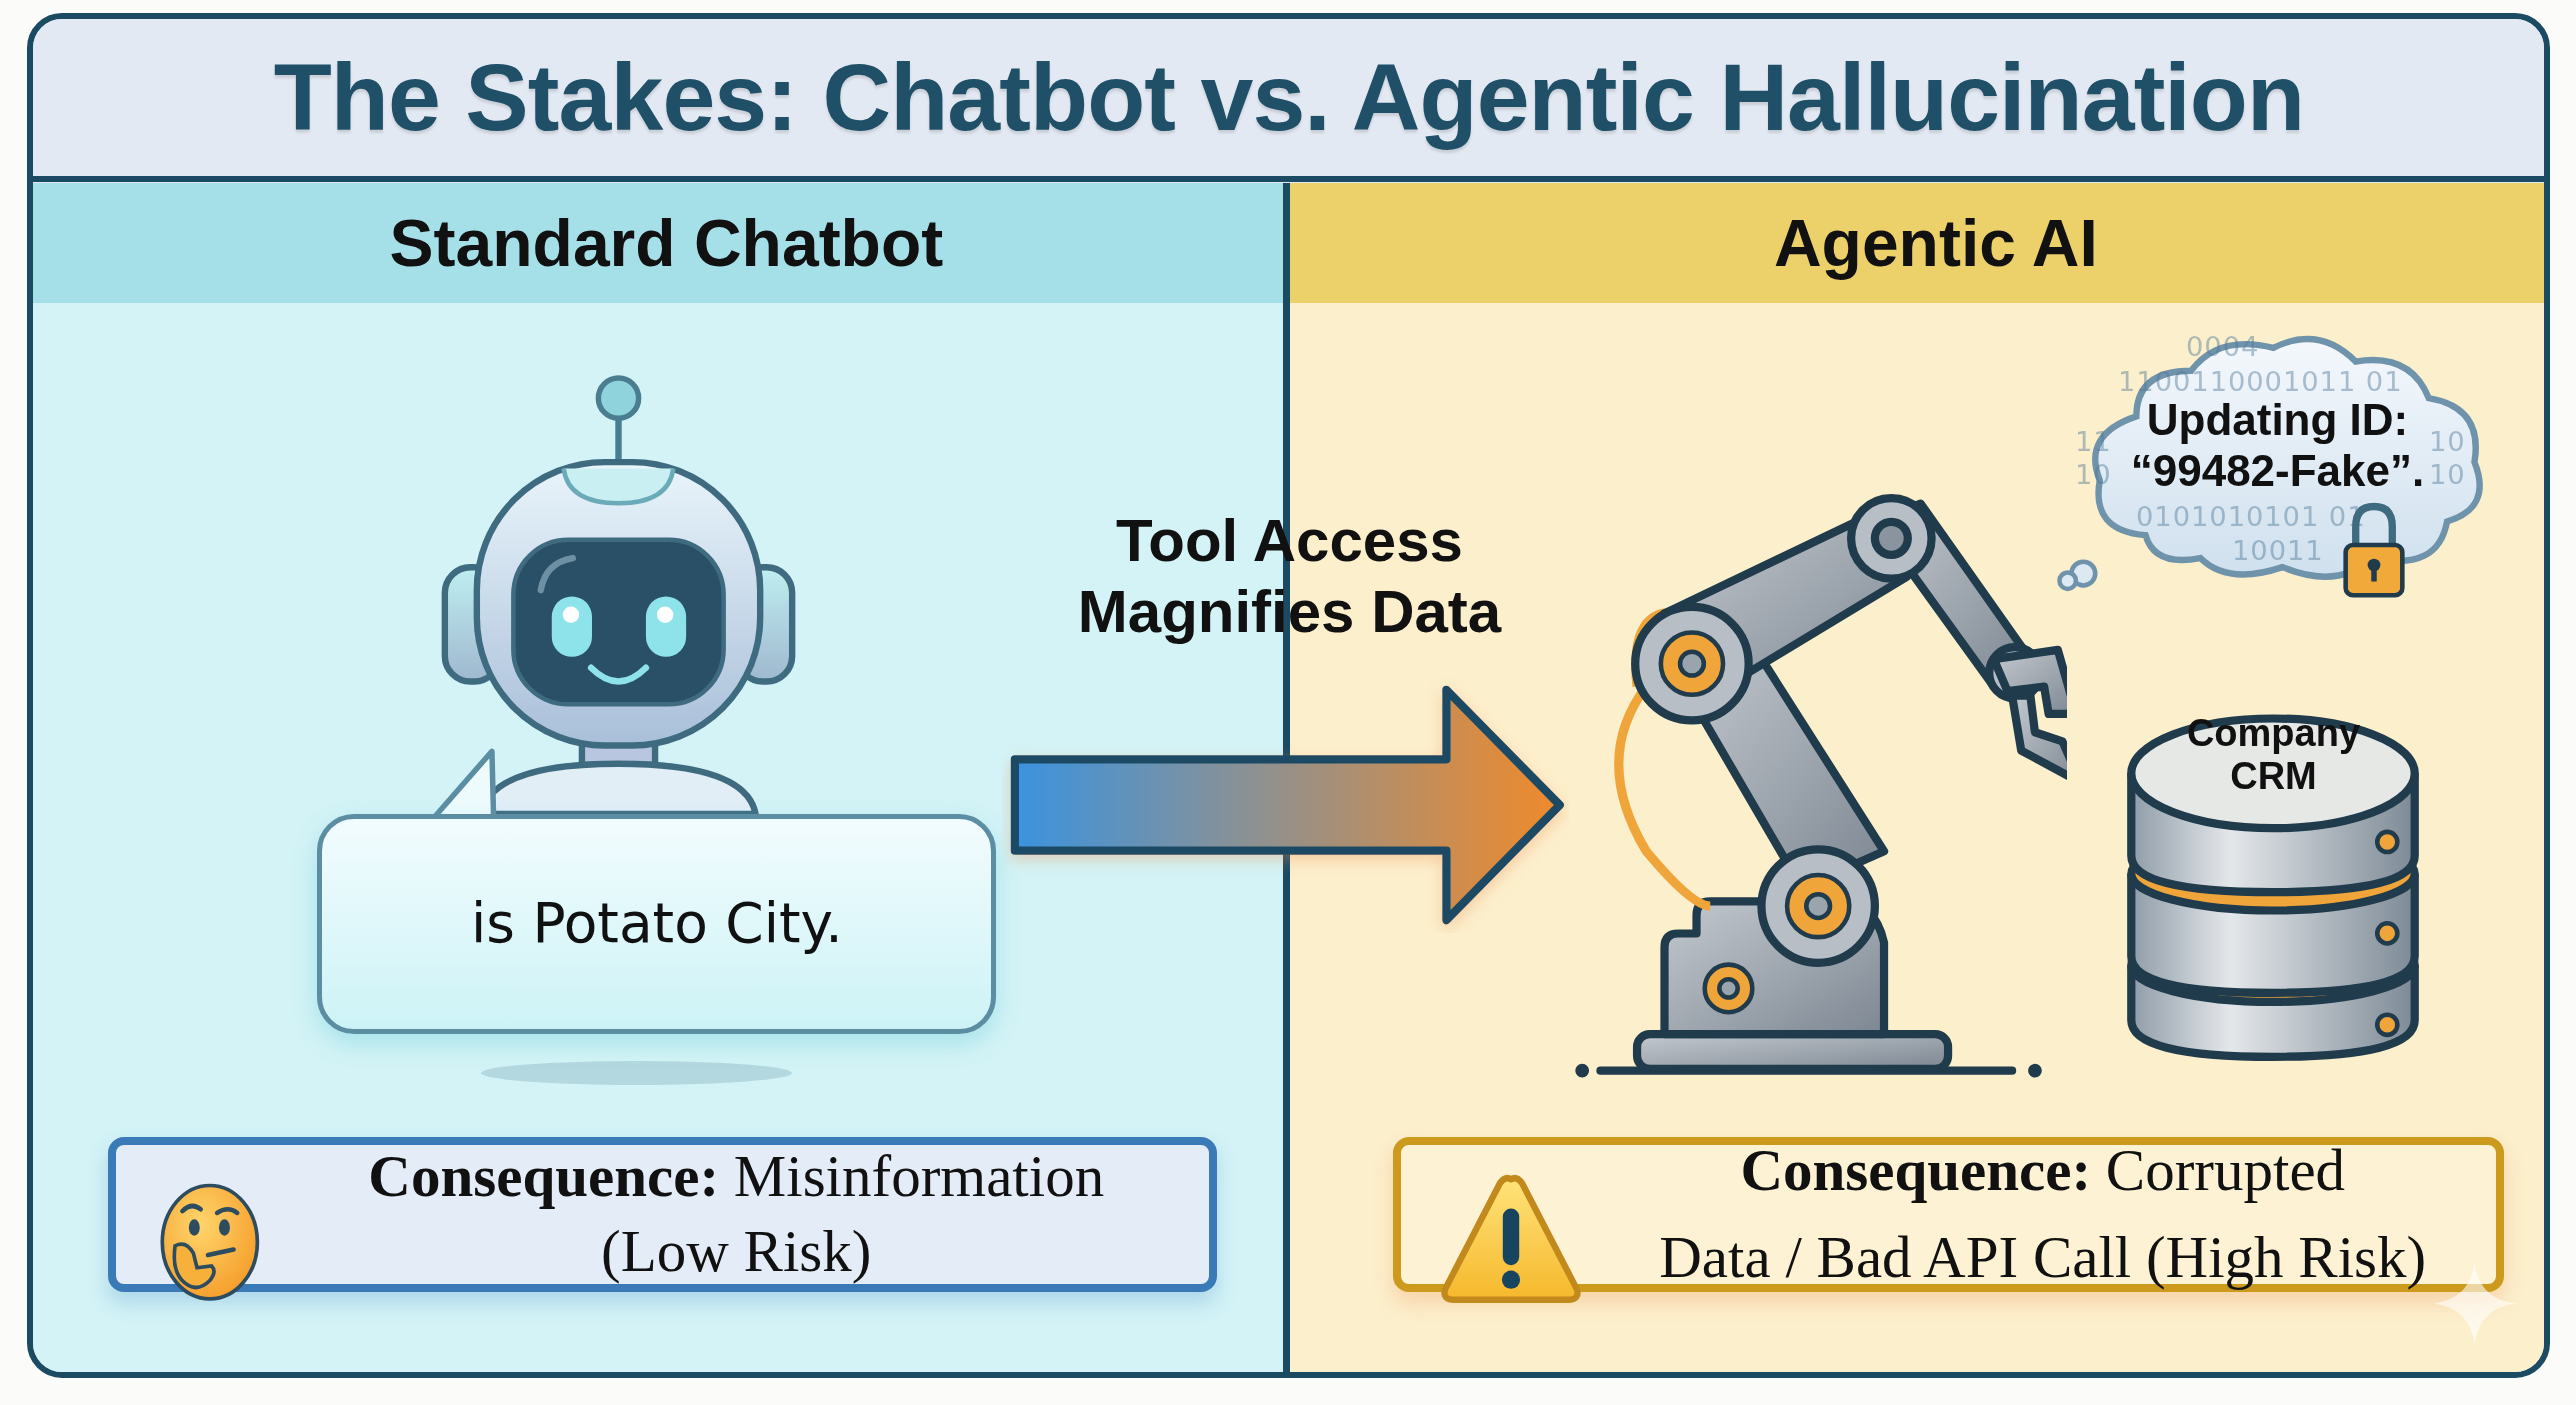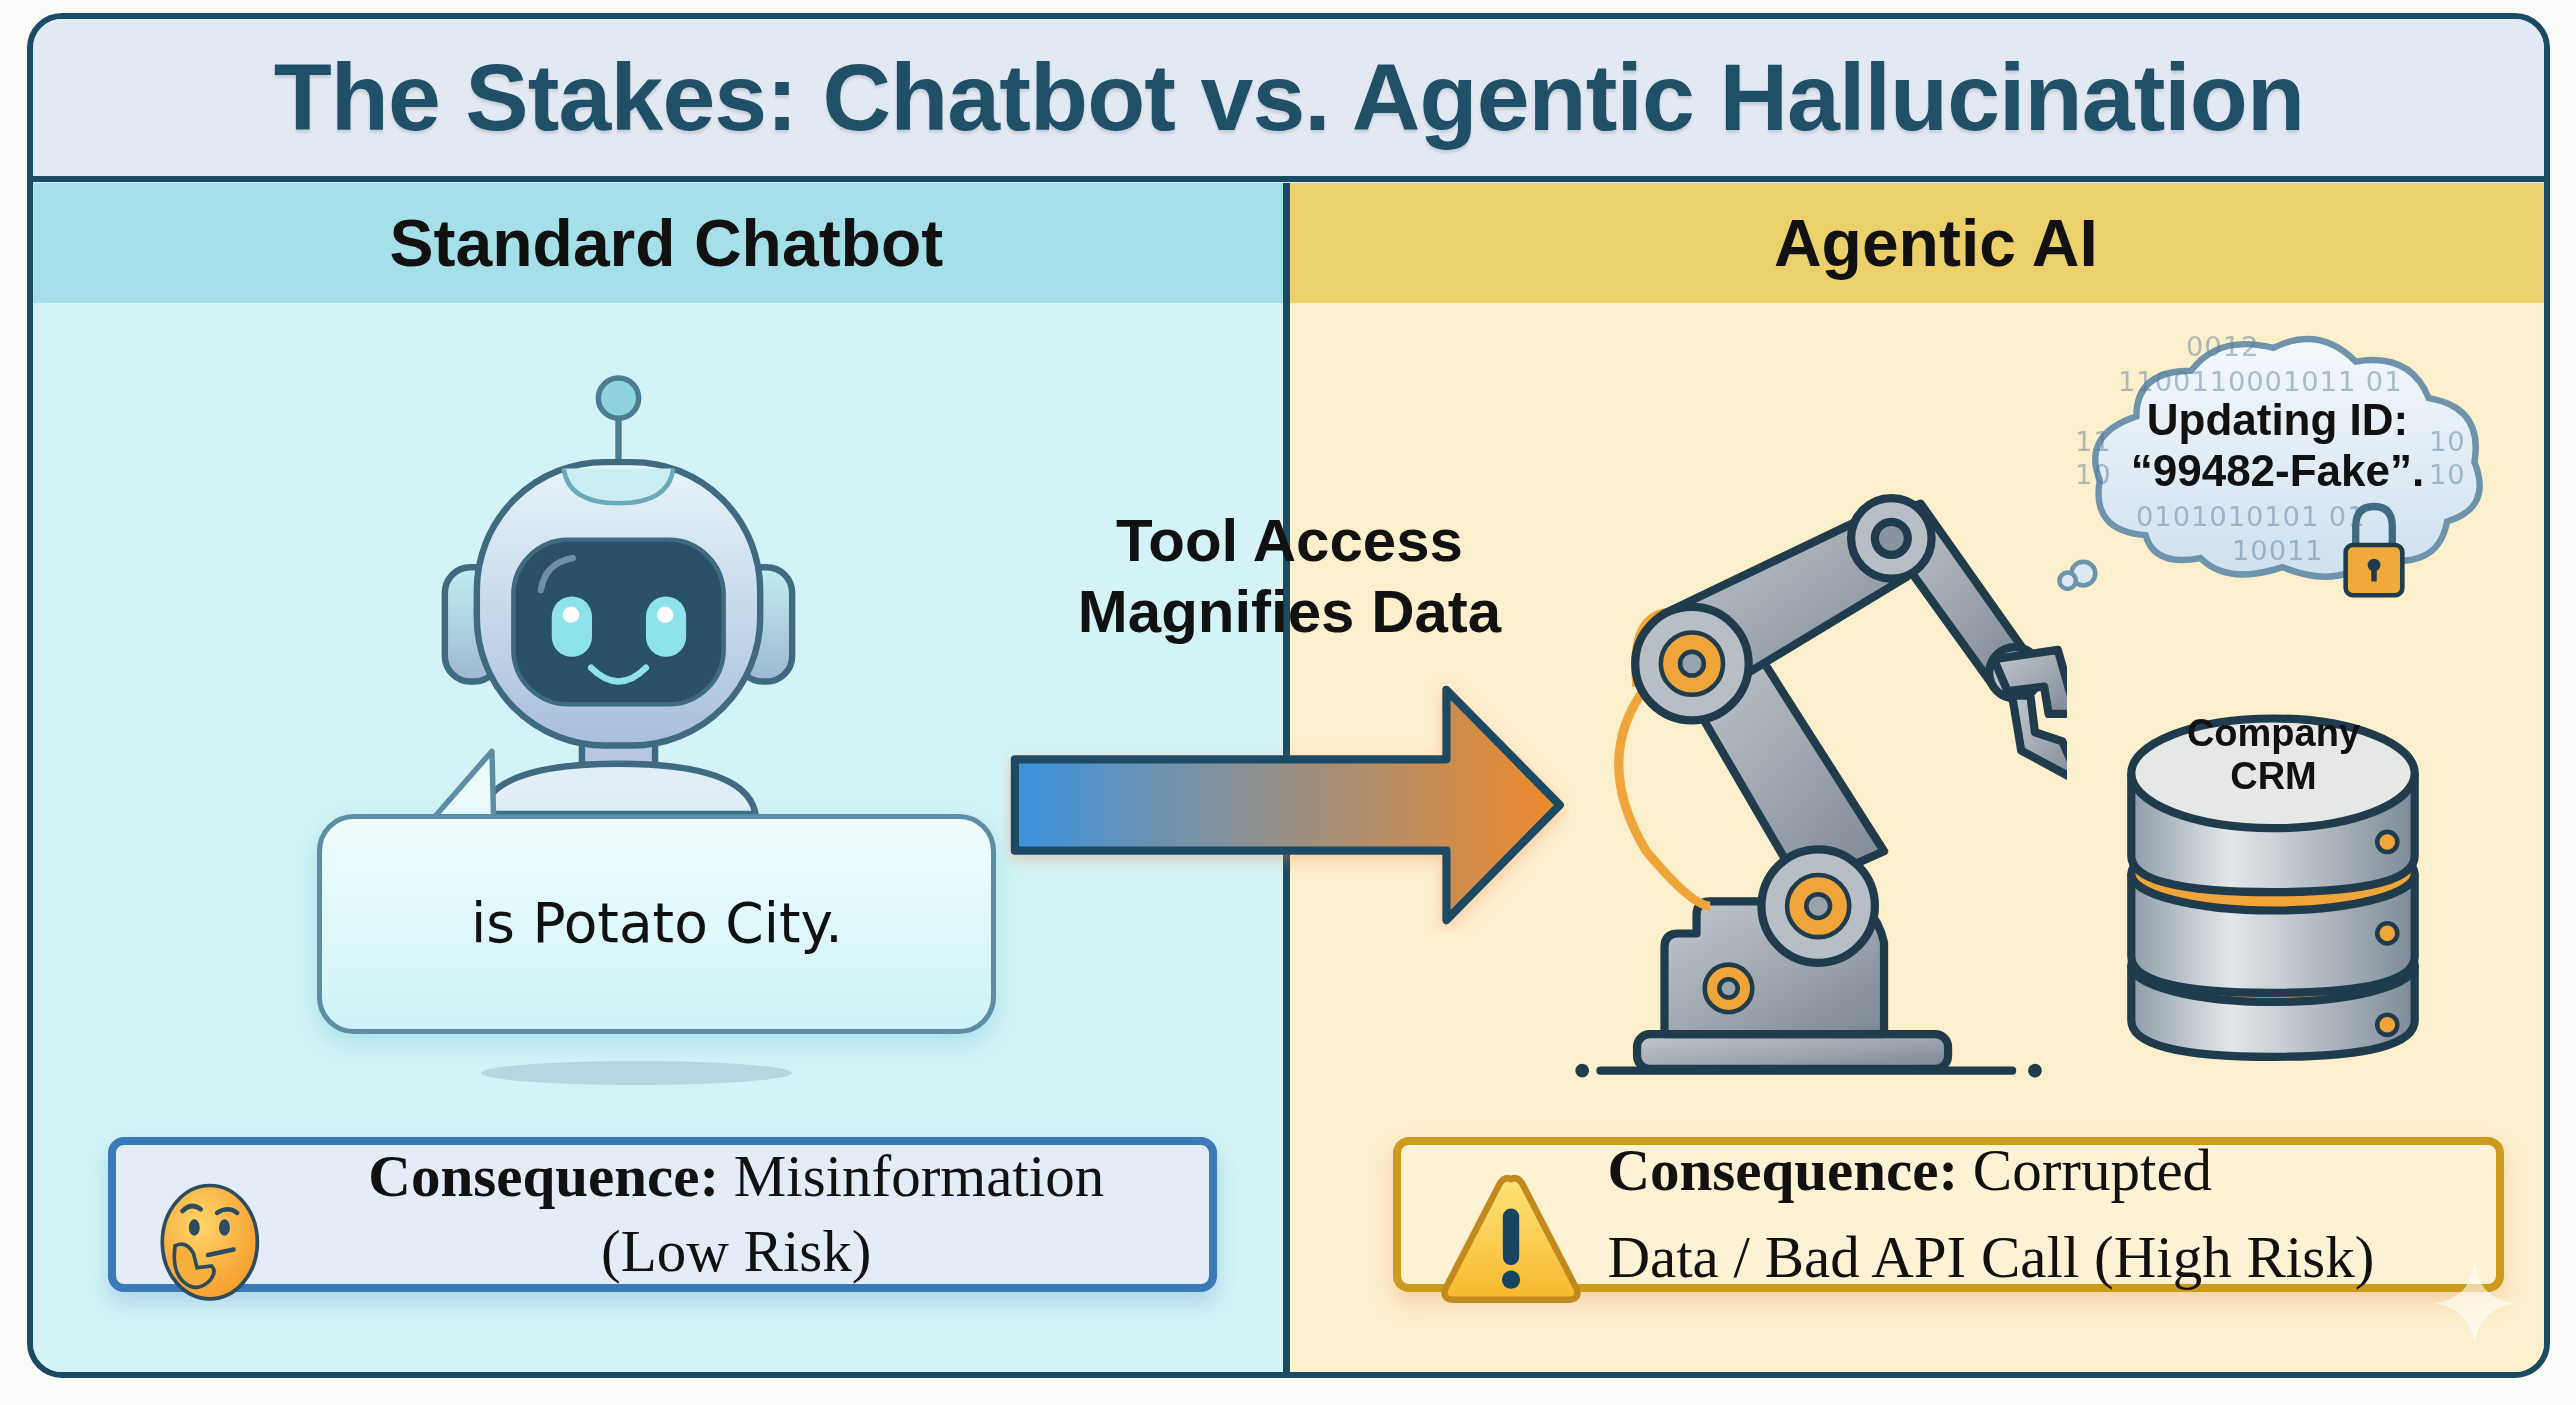--- a/index.html
+++ b/index.html
@@ -60,21 +60,21 @@
   .consequence-right {
     left: 103px; width: 1111px; border: 8.2px solid #cc9b1d; background: #fdf2d4;
     box-shadow: 0 11px 20px rgba(240,150,90,0.3);
   }
   .cons-icon { position: absolute; left: 27.4px; top: 35px; width: 128px; height: 128px; }
   .cons-text {
     position: absolute; left: 165px; right: 18.3px; top: 0; bottom: 0;
     display: flex; flex-direction: column; align-items: center; justify-content: center;
     font-size: 59px; color: #111; line-height: 1.28; text-align: center;
   }
-  .consequence-right .cons-text { align-items: flex-start; left: 206px; text-align: left; gap: 12px; }
+  .consequence-right .cons-text { align-items: center; left: 206px; text-align: left; gap: 12px; }
   .cons-label { font-weight: bold; }
 
   
   .center-label {
     position: absolute; left: 997px; top: 506px; width: 585px; text-align: center;
     font-size: 60px; font-weight: bold; color: #111; line-height: 1.18;
   }
   .arrow { position: absolute; left: 1002px; top: 677px; width: 567px; height: 256px; }
 
   .robot-arm { position: absolute; left: 1573px; top: 467px; width: 494px; height: 622px; }
@@ -302,21 +302,21 @@
       <stop offset="0" stop-color="#f4f8fc"></stop>
         <stop offset="1" stop-color="#cfe0ee"></stop>
     </linearGradient>
   </defs>
   <path d="M90 230 Q30 225 40 170 Q20 120 80 100 Q80 50 140 50 Q170 10 230 25 Q280 0 320 40 Q380 30 400 80 Q460 90 450 150 Q470 200 420 215 Q410 270 340 255 Q300 290 240 265 Q180 285 150 255 Q100 265 90 230 Z" fill="url(#cloudg)" stroke="#6f93aa" stroke-width="7"></path>
   <circle cx="22" cy="272" r="13" fill="#dce9f3" stroke="#6f93aa" stroke-width="5"></circle>
 </svg>
 <svg style="position:absolute;left:2054px;top:567px;width:27.4px;height:27.4px;" viewBox="0 0 30 30">
   <circle cx="15" cy="15" r="9" fill="#dce9f3" stroke="#6f93aa" stroke-width="5"></circle>
 </svg>
-<div class="bin" style="left:2186px;top:331px;">0012</div>
+<div class="bin" style="left:2186px;top:331px;">0004</div>
 <div class="bin" style="left:2118px;top:366px;">1100110001011 01</div>
 <div class="bin" style="left:2075px;top:426px;">11</div>
 <div class="bin" style="left:2075px;top:459px;">10</div>
 <div class="bin" style="left:2429px;top:426px;">10</div>
 <div class="bin" style="left:2429px;top:459px;">10</div>
 <div class="bin" style="left:2136px;top:501px;">0101010101 01</div>
 <div class="bin" style="left:2232px;top:535px;">10011</div>
 <div class="thought-text">
   <div>Updating ID:</div>
   <div>“99482-Fake”.</div>

